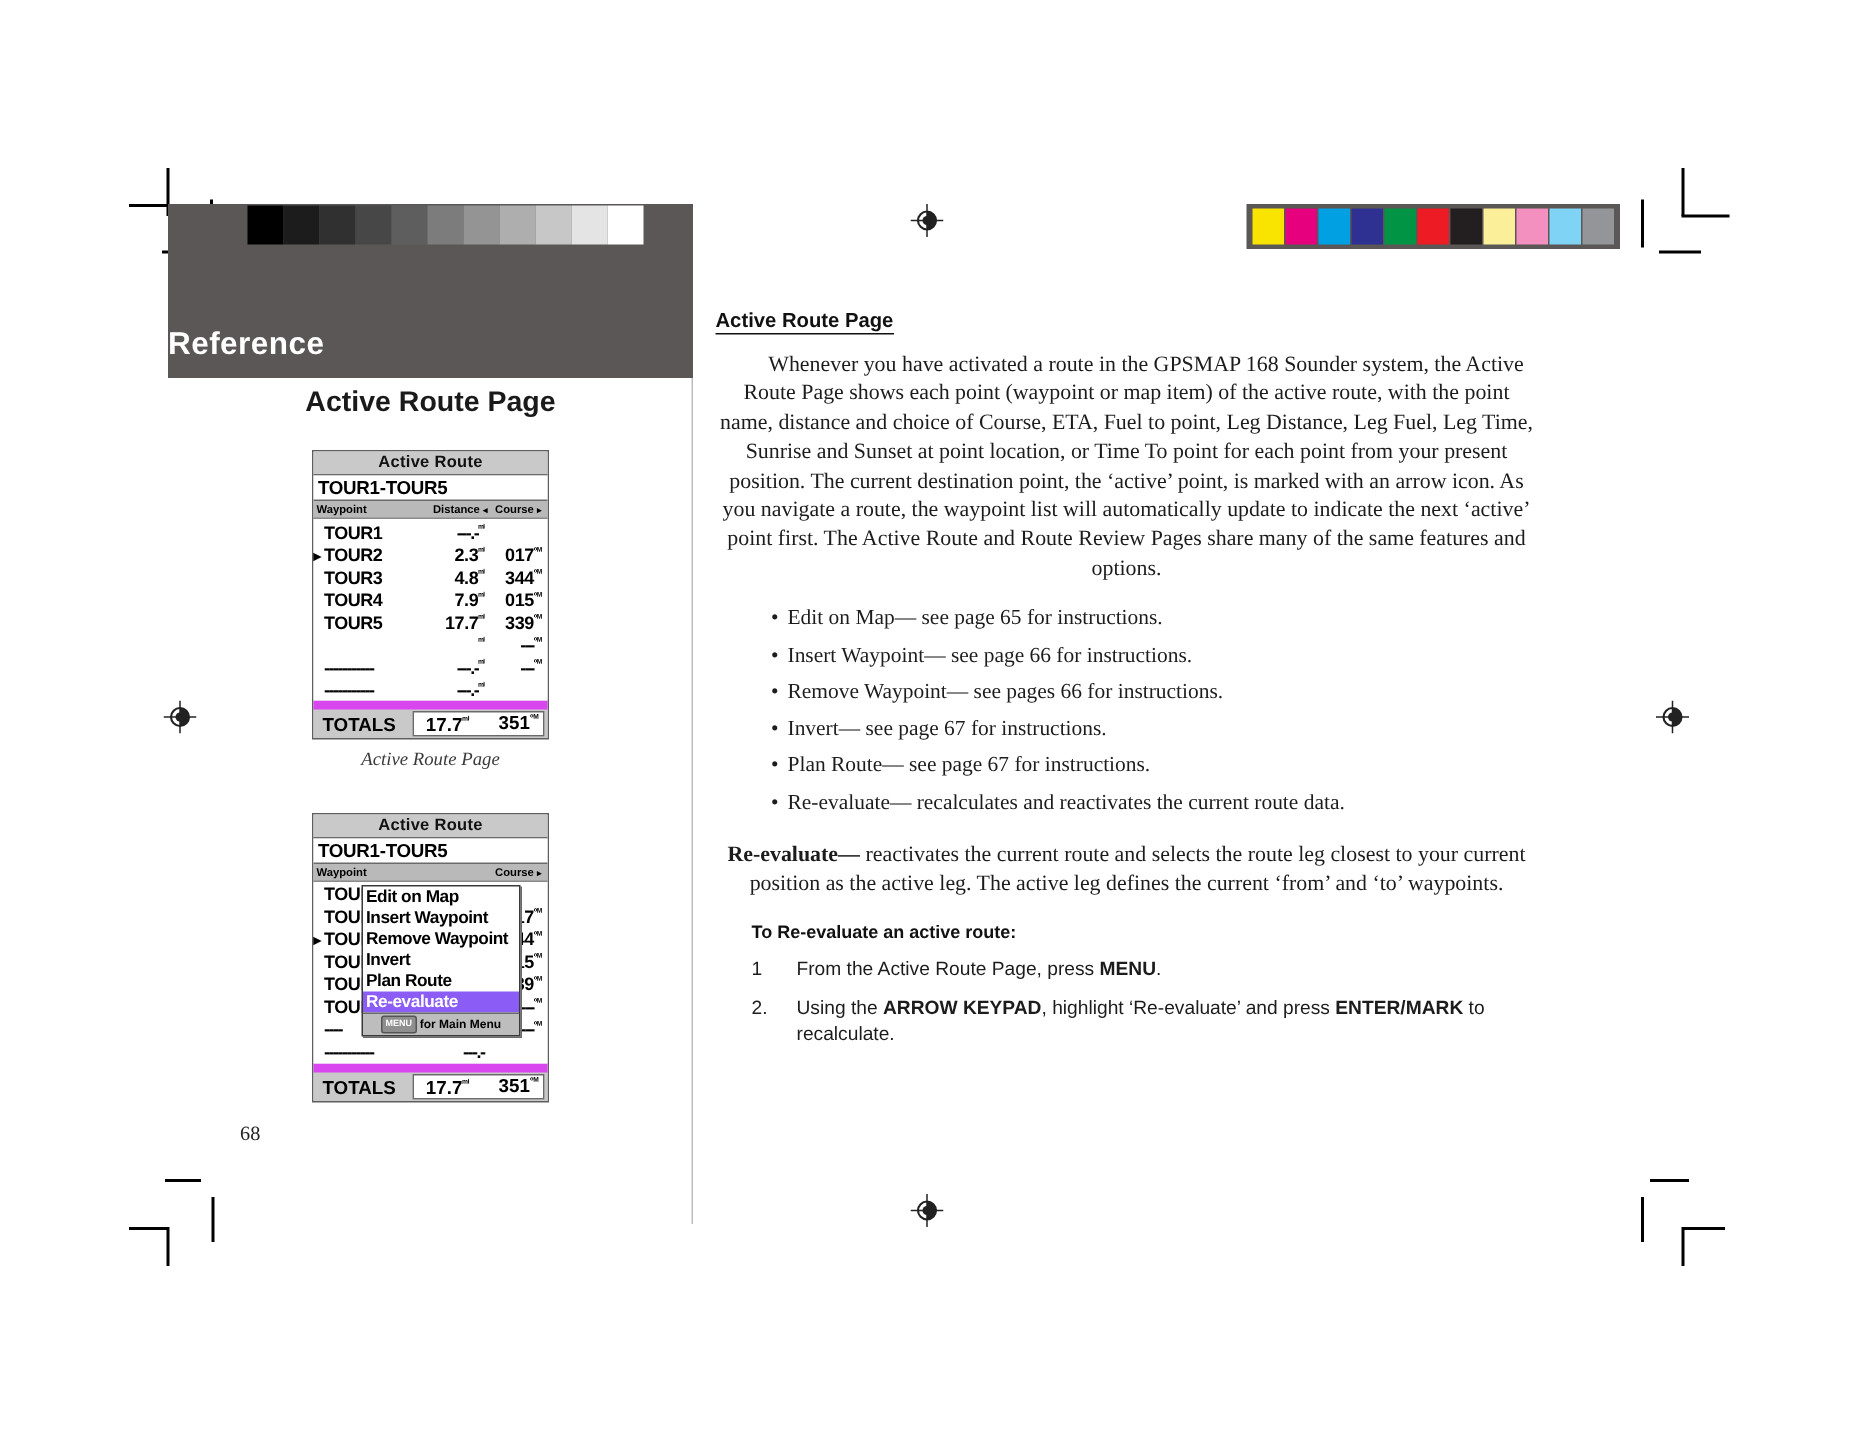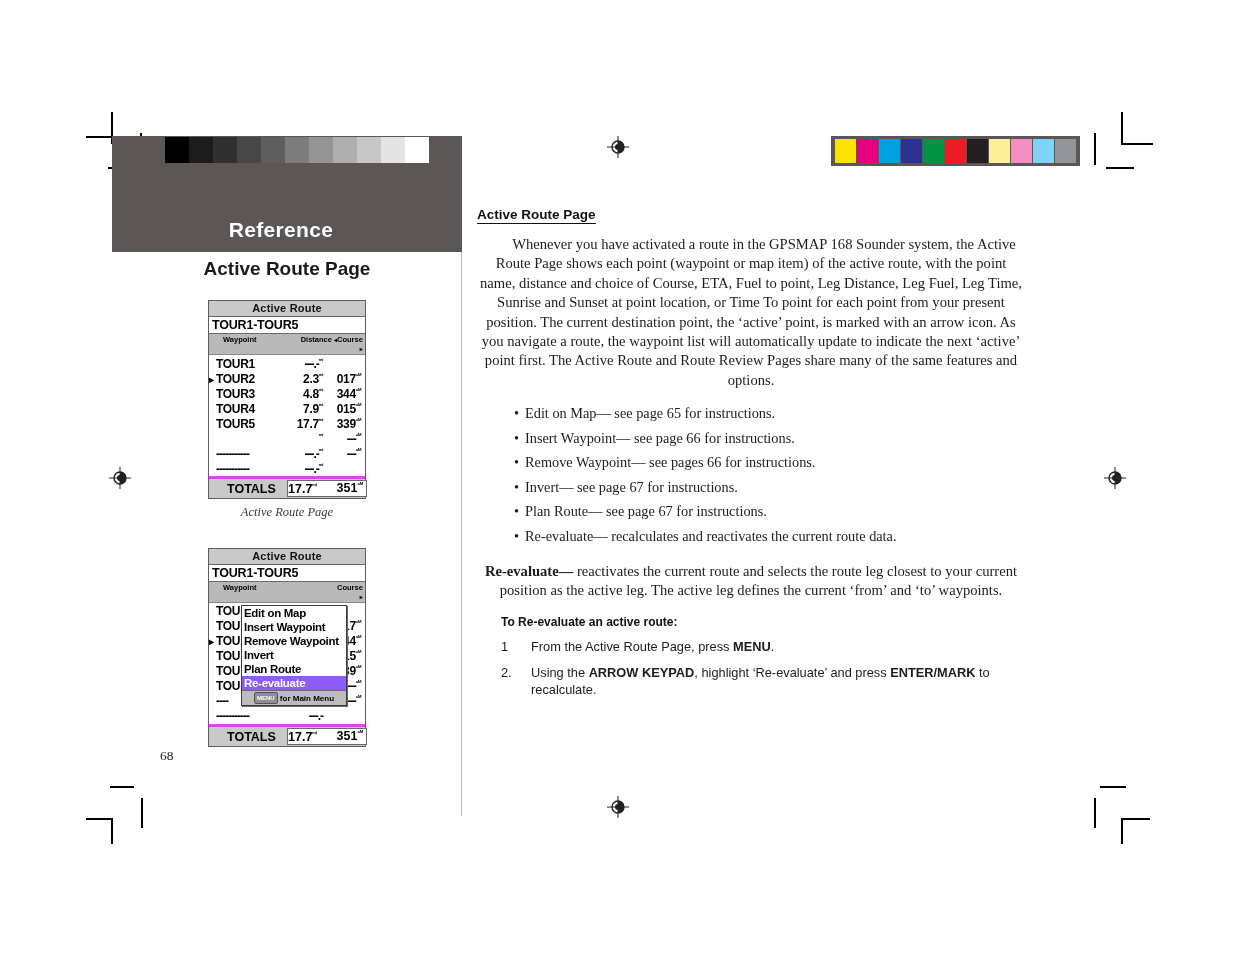--- a/index.html
+++ b/index.html
@@ -35,21 +35,21 @@
     left: 165px; top: 137px;
     height: 26px;
     display: flex;
   }
   #grayscale-strip .sw { width: 24px; height: 26px; }
 
   #section-tab-label {
     position: absolute;
     left: 112px; top: 218px;
     width: 338px;
-    text-align: center;
+    text-align: left;
     color: #ffffff;
     font-family: "Liberation Sans", sans-serif;
     font-weight: bold;
     font-size: 21px;
     letter-spacing: 0.3px;
   }
 
   
   #color-strip {
     position: absolute;
@@ -116,21 +116,21 @@
     color: #000;
     padding: 1px 0 1px 3px;
     letter-spacing: -0.2px;
   }
   .gps-colhdr {
     background: #b9b9b9;
     display: flex;
     font-size: 7.5px;
     font-weight: bold;
     color: #000;
-    padding: 1px 14px;
+    padding: 1px 2px;
     border-bottom: 1px solid #8a8a8a;
   }
   .gps-colhdr .c-wp { flex: 0 0 62px; }
   .gps-colhdr .c-dist { flex: 0 0 52px; text-align: right; }
   .gps-colhdr .c-course { flex: 1; text-align: right; padding-right: 2px;}
   .tri { font-size: 6px; }
 
   .gps-body {
     position: relative;
     background: #fff;
@@ -157,25 +157,25 @@
   .unit {
     font-size: 6.5px;
     vertical-align: super;
     font-weight: bold;
   }
   .dashline { letter-spacing: -1px; }
   .gps-totals {
     display: flex;
     align-items: baseline;
     background: #c9c9c9;
-    border-top: 3px solid #d946ef;
+    border-top: 6px solid #d946ef;
     font-size: 12.5px;
     font-weight: bold;
     color: #000;
-    padding: 1px 0 1px 18px;
+    padding: 1px 0 1px 6px;
   }
   .gps-totals .t-label { flex: 0 0 60px; }
   .gps-totals .t-vals {
     flex: 1;
     display: flex;
     background: #ffffff;
     border: 1px solid #6a6a6a;
     margin-right: 2px;
   }
   .gps-totals .t-dist { flex: 1; text-align: right; }

